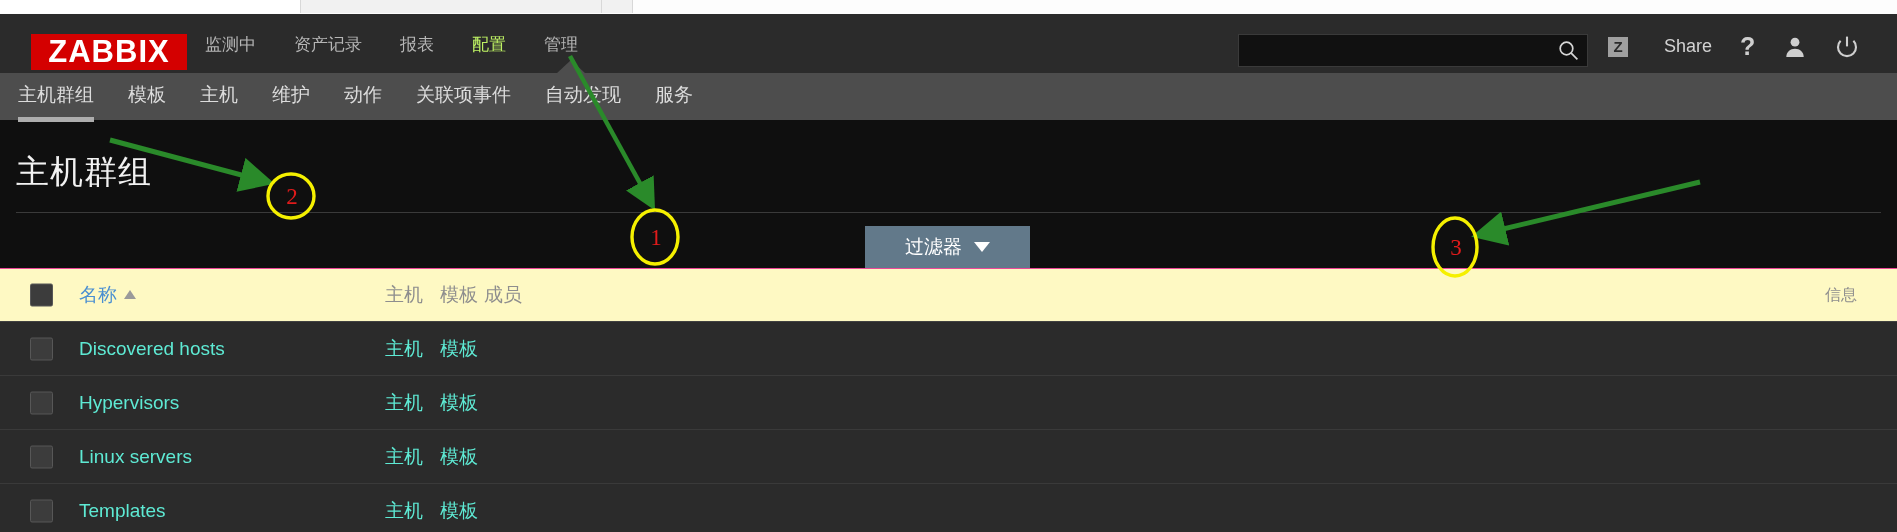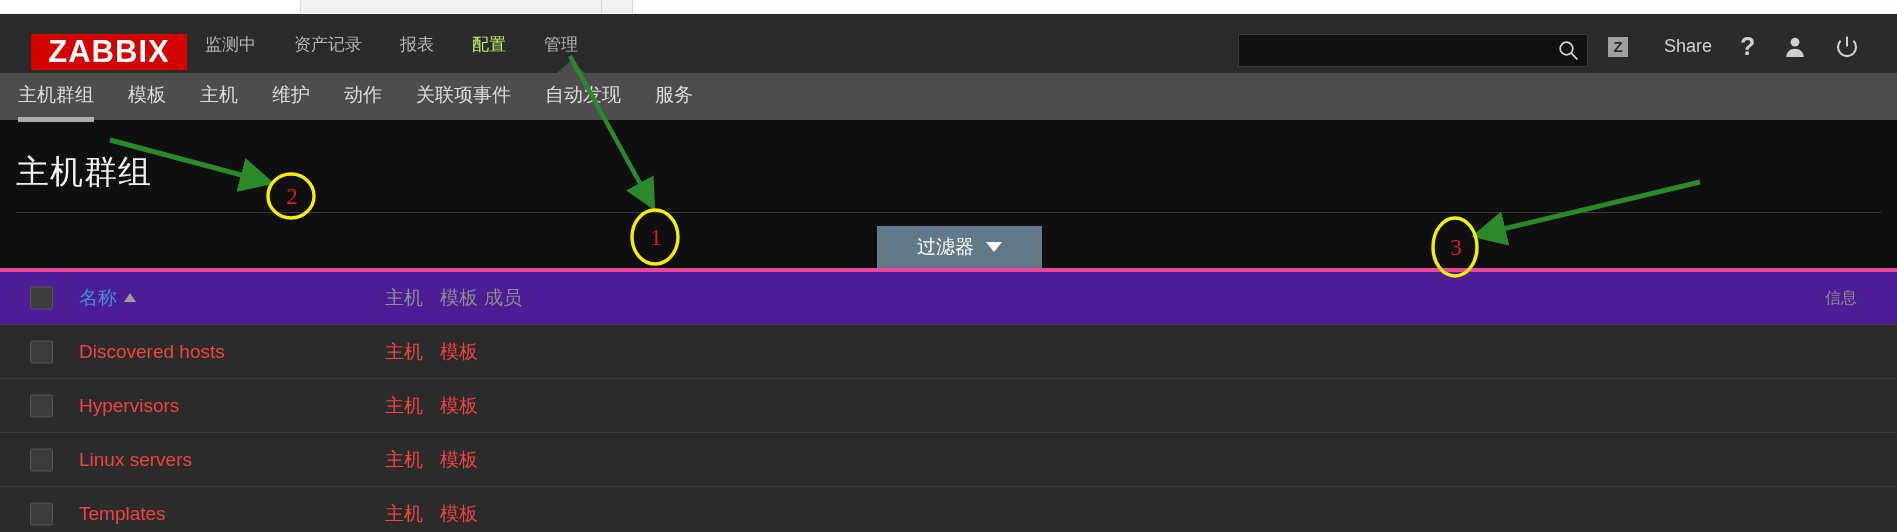--- a/index.html
+++ b/index.html
@@ -161,39 +161,38 @@
   .filter-tab {
     position: absolute; left: 865px; top: 226px;
     width: 165px; height: 42px;
     background: #62798a;
     color: #ffffff;
     font-size: 19px;
     display: flex; align-items: center; justify-content: center;
     gap: 12px;
     cursor: pointer;
     box-sizing: border-box;
-    margin-left: 12px;
   }
   .caret-down {
     width: 0; height: 0;
     border-left: 8px solid transparent;
     border-right: 8px solid transparent;
     border-top: 10px solid #ffffff;
   }
 
   
   .table-wrap {
     position: absolute; left: 0; top: 268px;
     width: 1897px;
   }
   .tbl-head {
     position: relative;
     height: 52px;
-    background: #4c1d95;
-    border-top: 4px solid #ec4899;
+    background: #fef9c3;
+    border-top: 1px solid #ec4899;
     border-bottom: 1px solid #414141;
   }
   .tbl-row {
     position: relative;
     height: 53px;
     background: #2b2b2b;
     border-bottom: 1px solid #3a3a3a;
   }
   .cell-check { position: absolute; left: 30px; top: 50%; transform: translateY(-50%); }
   .chk {
@@ -214,21 +213,21 @@
   .hdr-link { color: #4a8fd1; cursor: pointer; }
   .sort-arrow {
     display: inline-block;
     width: 0; height: 0;
     margin-left: 7px;
     border-left: 6px solid transparent;
     border-right: 6px solid transparent;
     border-bottom: 9px solid #9a9a9a;
     vertical-align: 2px;
   }
-  .row-link { color: #ef4444; cursor: pointer; font-size: 19px; }
+  .row-link { color: #5eead4; cursor: pointer; font-size: 19px; }
   .cell-hosts { position: absolute; left: 385px; top: 50%; transform: translateY(-50%); }
   .cell-tpl   { position: absolute; left: 440px; top: 50%; transform: translateY(-50%); }
   .cell-memb  { position: absolute; left: 484px; top: 50%; transform: translateY(-50%); }
   .hdr-muted { color: #8e8e8e; font-size: 19px; }
   .cell-info {
     position: absolute; right: 40px; top: 50%;
     transform: translateY(-50%);
     color: #8e8e8e; font-size: 16px;
   }
   .tbl-head .cell-check { left: 30px; }

